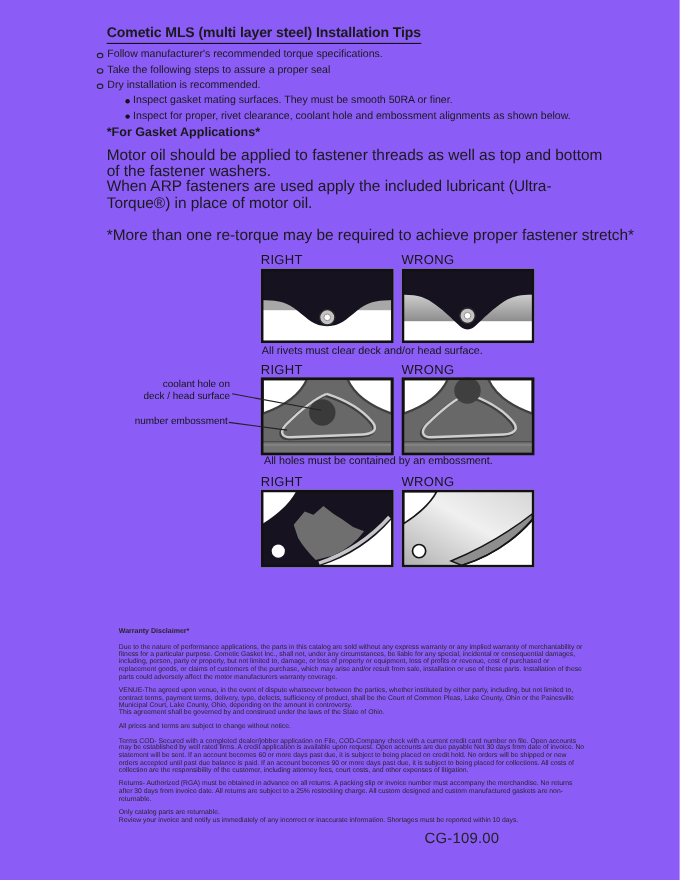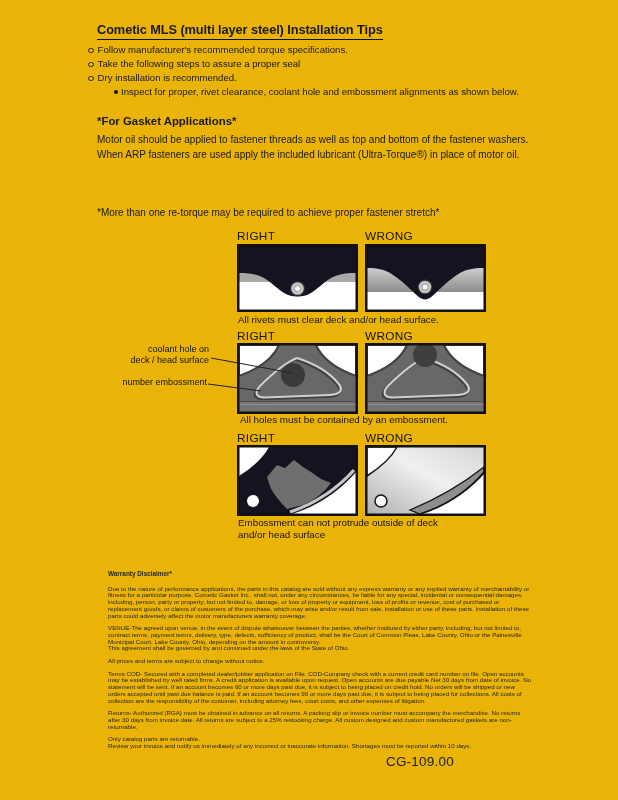--- a/index.html
+++ b/index.html
@@ -1,33 +1,33 @@
 <!DOCTYPE html>
 <html><head>
 <meta charset="utf-8">
 <style>
   html,body{margin:0;padding:0;background:#ffffff;}
-  .page{position:relative;width:618px;height:800px;background:#eab308;overflow:hidden;
+  .page{position:relative;width:618px;height:800px;background:#8b5cf6;overflow:hidden;
         font-family:"Liberation Sans",sans-serif;color:#1a1a1a;}
   .abs{position:absolute;}
   .pre{white-space:pre-line;}
   .nowrap{white-space:nowrap;}
 
   .title{left:97px;top:22px;font-size:12.8px;font-weight:bold;letter-spacing:-0.1px;
          border-bottom:1.6px solid #111;padding-bottom:2px;}
   .bullets{left:88px;top:44px;font-size:9.6px;}
   .b-row{display:flex;align-items:flex-start;height:14px;}
   .b-row.sub{margin-left:26px;}
   .marker-open{width:3.6px;height:3.6px;border:1px solid #222;border-radius:50%;
                margin:3.6px 4px 0 0;flex:none;}
   .marker-fill{width:4px;height:4px;background:#111;border-radius:50%;
                margin:3.6px 3px 0 0;flex:none;}
 
   .diesel-head{left:97px;top:115px;font-size:11.4px;font-weight:bold;}
-  .para{left:97px;width:462px;font-size:10px;line-height:14.6px;}
+  .para{left:97px;width:462px;font-size:14px;line-height:14.6px;}
   .p1{top:133px;}
   .p2{top:163px;}
   .p3{top:206px;}
 
   .fig-label{width:121px;text-align:left;font-size:11.8px;letter-spacing:0.3px;color:#151515;}
   .caption{font-size:9.8px;line-height:12px;color:#151515;}
 
   .ann{font-size:9px;line-height:10.5px;text-align:right;color:#151515;}
 
   .disclaimer{left:108px;top:571px;width:424px;font-size:6.2px;line-height:6.7px;color:#262626;}
@@ -48,20 +48,24 @@
       <span class="marker-open"></span>
       <span class="nowrap">Follow manufacturer's recommended torque specifications.</span>
     </div>
     <div class="b-row">
       <span class="marker-open"></span>
       <span class="nowrap">Take the following steps to assure a proper seal</span>
     </div>
     <div class="b-row">
       <span class="marker-open"></span>
       <span class="nowrap">Dry installation is recommended.</span>
+    </div>
+    <div class="b-row sub">
+      <span class="marker-fill"></span>
+      <span class="nowrap">Inspect gasket mating surfaces.  They must be smooth 50RA or finer.</span>
     </div>
     <div class="b-row sub">
       <span class="marker-fill"></span>
       <span class="nowrap">Inspect for proper, rivet clearance, coolant hole and embossment alignments as shown below.</span>
     </div>
   </div>
 
   <div class="abs diesel-head nowrap">*For Gasket Applications*</div>
   <div class="abs para p1 pre">Motor oil should be applied to fastener threads as well as top and bottom of the fastener washers.
 When ARP fasteners are used apply the included lubricant (Ultra-Torque®) in place of motor oil.</div>
@@ -159,22 +163,20 @@
     </defs>
     <rect width="121" height="71" fill="#ffffff"></rect>
     <path d="M2,2 H119 V27 Q93,57 55,69 H2 Z" fill="url(#g3)"></path>
     <path d="M2,2 H32 Q24,17 2,31 Z" fill="#ffffff" stroke="#151515" stroke-width="1.5"></path>
     <path d="M119,22 Q86,48 45,65 L55,69 Q93,57 119,28 Z" fill="#8e8e8e" stroke="#151515" stroke-width="1.3"></path>
     <path d="M119,27 Q93,57 55,69" fill="none" stroke="#151515" stroke-width="1.5"></path>
     <circle cx="16" cy="56" r="6" fill="#ffffff" stroke="#151515" stroke-width="1.5"></circle>
     <rect x="1.25" y="1.25" width="118.5" height="68.5" fill="none" stroke="#111111" stroke-width="2.5"></rect>
   </svg>
 
-  <div class="abs caption pre" style="left:238px;top:517px;width:240px;">Embossment can not protrude outside of deck
-and/or head surface</div>
 
   <div class="abs disclaimer">
     <p class="disc-head">Warranty Disclaimer*</p>
     <p class="dp">Due to the nature of performance applications, the parts in this catalog are sold without any express warranty or any implied warranty of merchantability or fitness for a particular purpose.  Cometic Gasket Inc., shall not, under any circumstances, be liable for any special, incidental or consequential damages, including, person, party or property, but not limited to, damage, or loss of property or equipment, loss of profits or revenue, cost of purchased or replacement goods, or claims of customers of the purchase, which may arise and/or result from sale, installation or use of these parts.  Installation of these parts could adversely affect the motor manufacturers warranty coverage.</p>
     <p class="dp pre">VENUE-The agreed upon venue, in the event of dispute whatsoever between the parties, whether instituted by either party, including, but not limited to, contract terms, payment terms, delivery, type, defects, sufficiency of product, shall be the Court of Common Pleas, Lake County, Ohio or the Painesville Municipal Court, Lake County, Ohio, depending on the amount in controversy.
 This agreement shall be governed by and construed under the laws of the State of Ohio.</p>
     <p class="dp">All prices and terms are subject to change without notice.</p>
     <p class="dp">Terms COD- Secured with a completed dealer/jobber application on File, COD-Company check with a current credit card number on file.  Open accounts may be established by well rated firms.  A credit application is available upon request.  Open accounts are due payable Net 30 days from date of invoice.  No statement will be sent.  If an account becomes 60 or more days past due, it is subject to being placed on credit hold.  No orders will be shipped or new orders accepted until past due balance is paid.  If an account becomes 90 or more days past due, it is subject to being placed for collections.  All costs of collection are the responsibility of the customer, including attorney fees, court costs, and other expenses of litigation.</p>
     <p class="dp">Returns- Authorized (RGA) must be obtained in advance on all returns.  A packing slip or invoice number must accompany the merchandise.  No returns after 30 days from invoice date.  All returns are subject to a 25% restocking charge.  All custom designed and custom manufactured gaskets are non-returnable.</p>
     <p class="dp pre">Only catalog parts are returnable.

